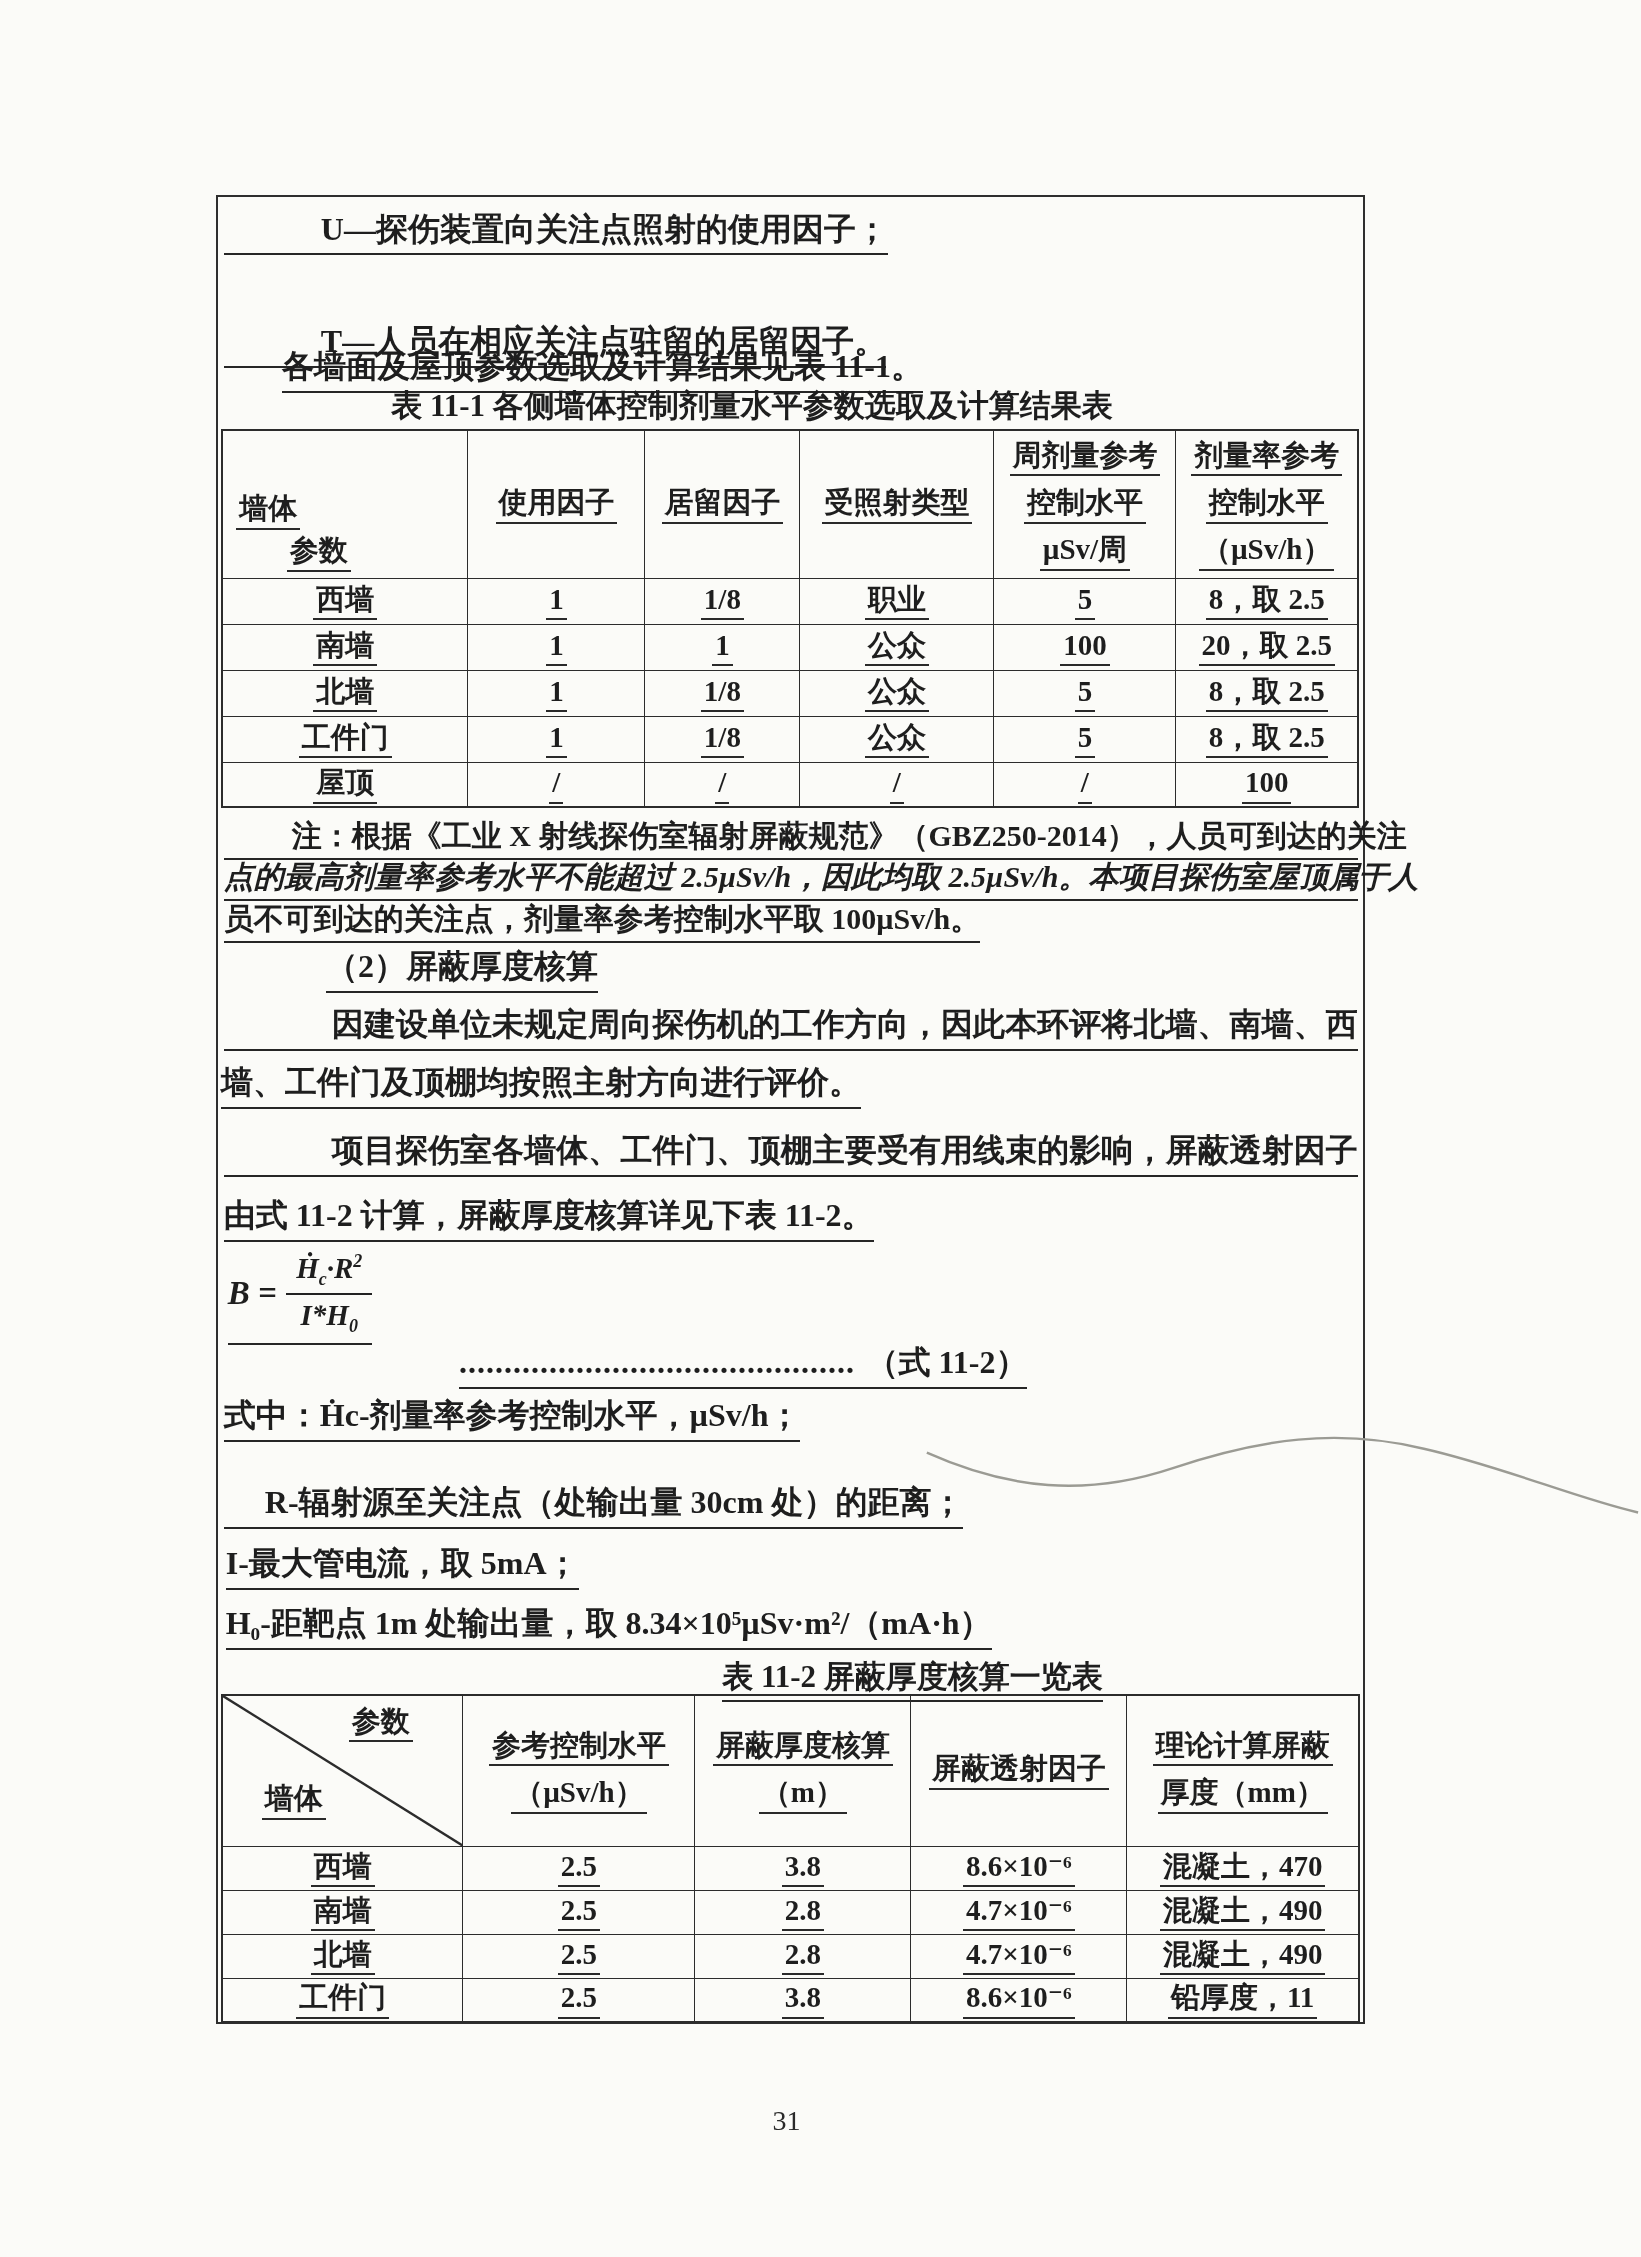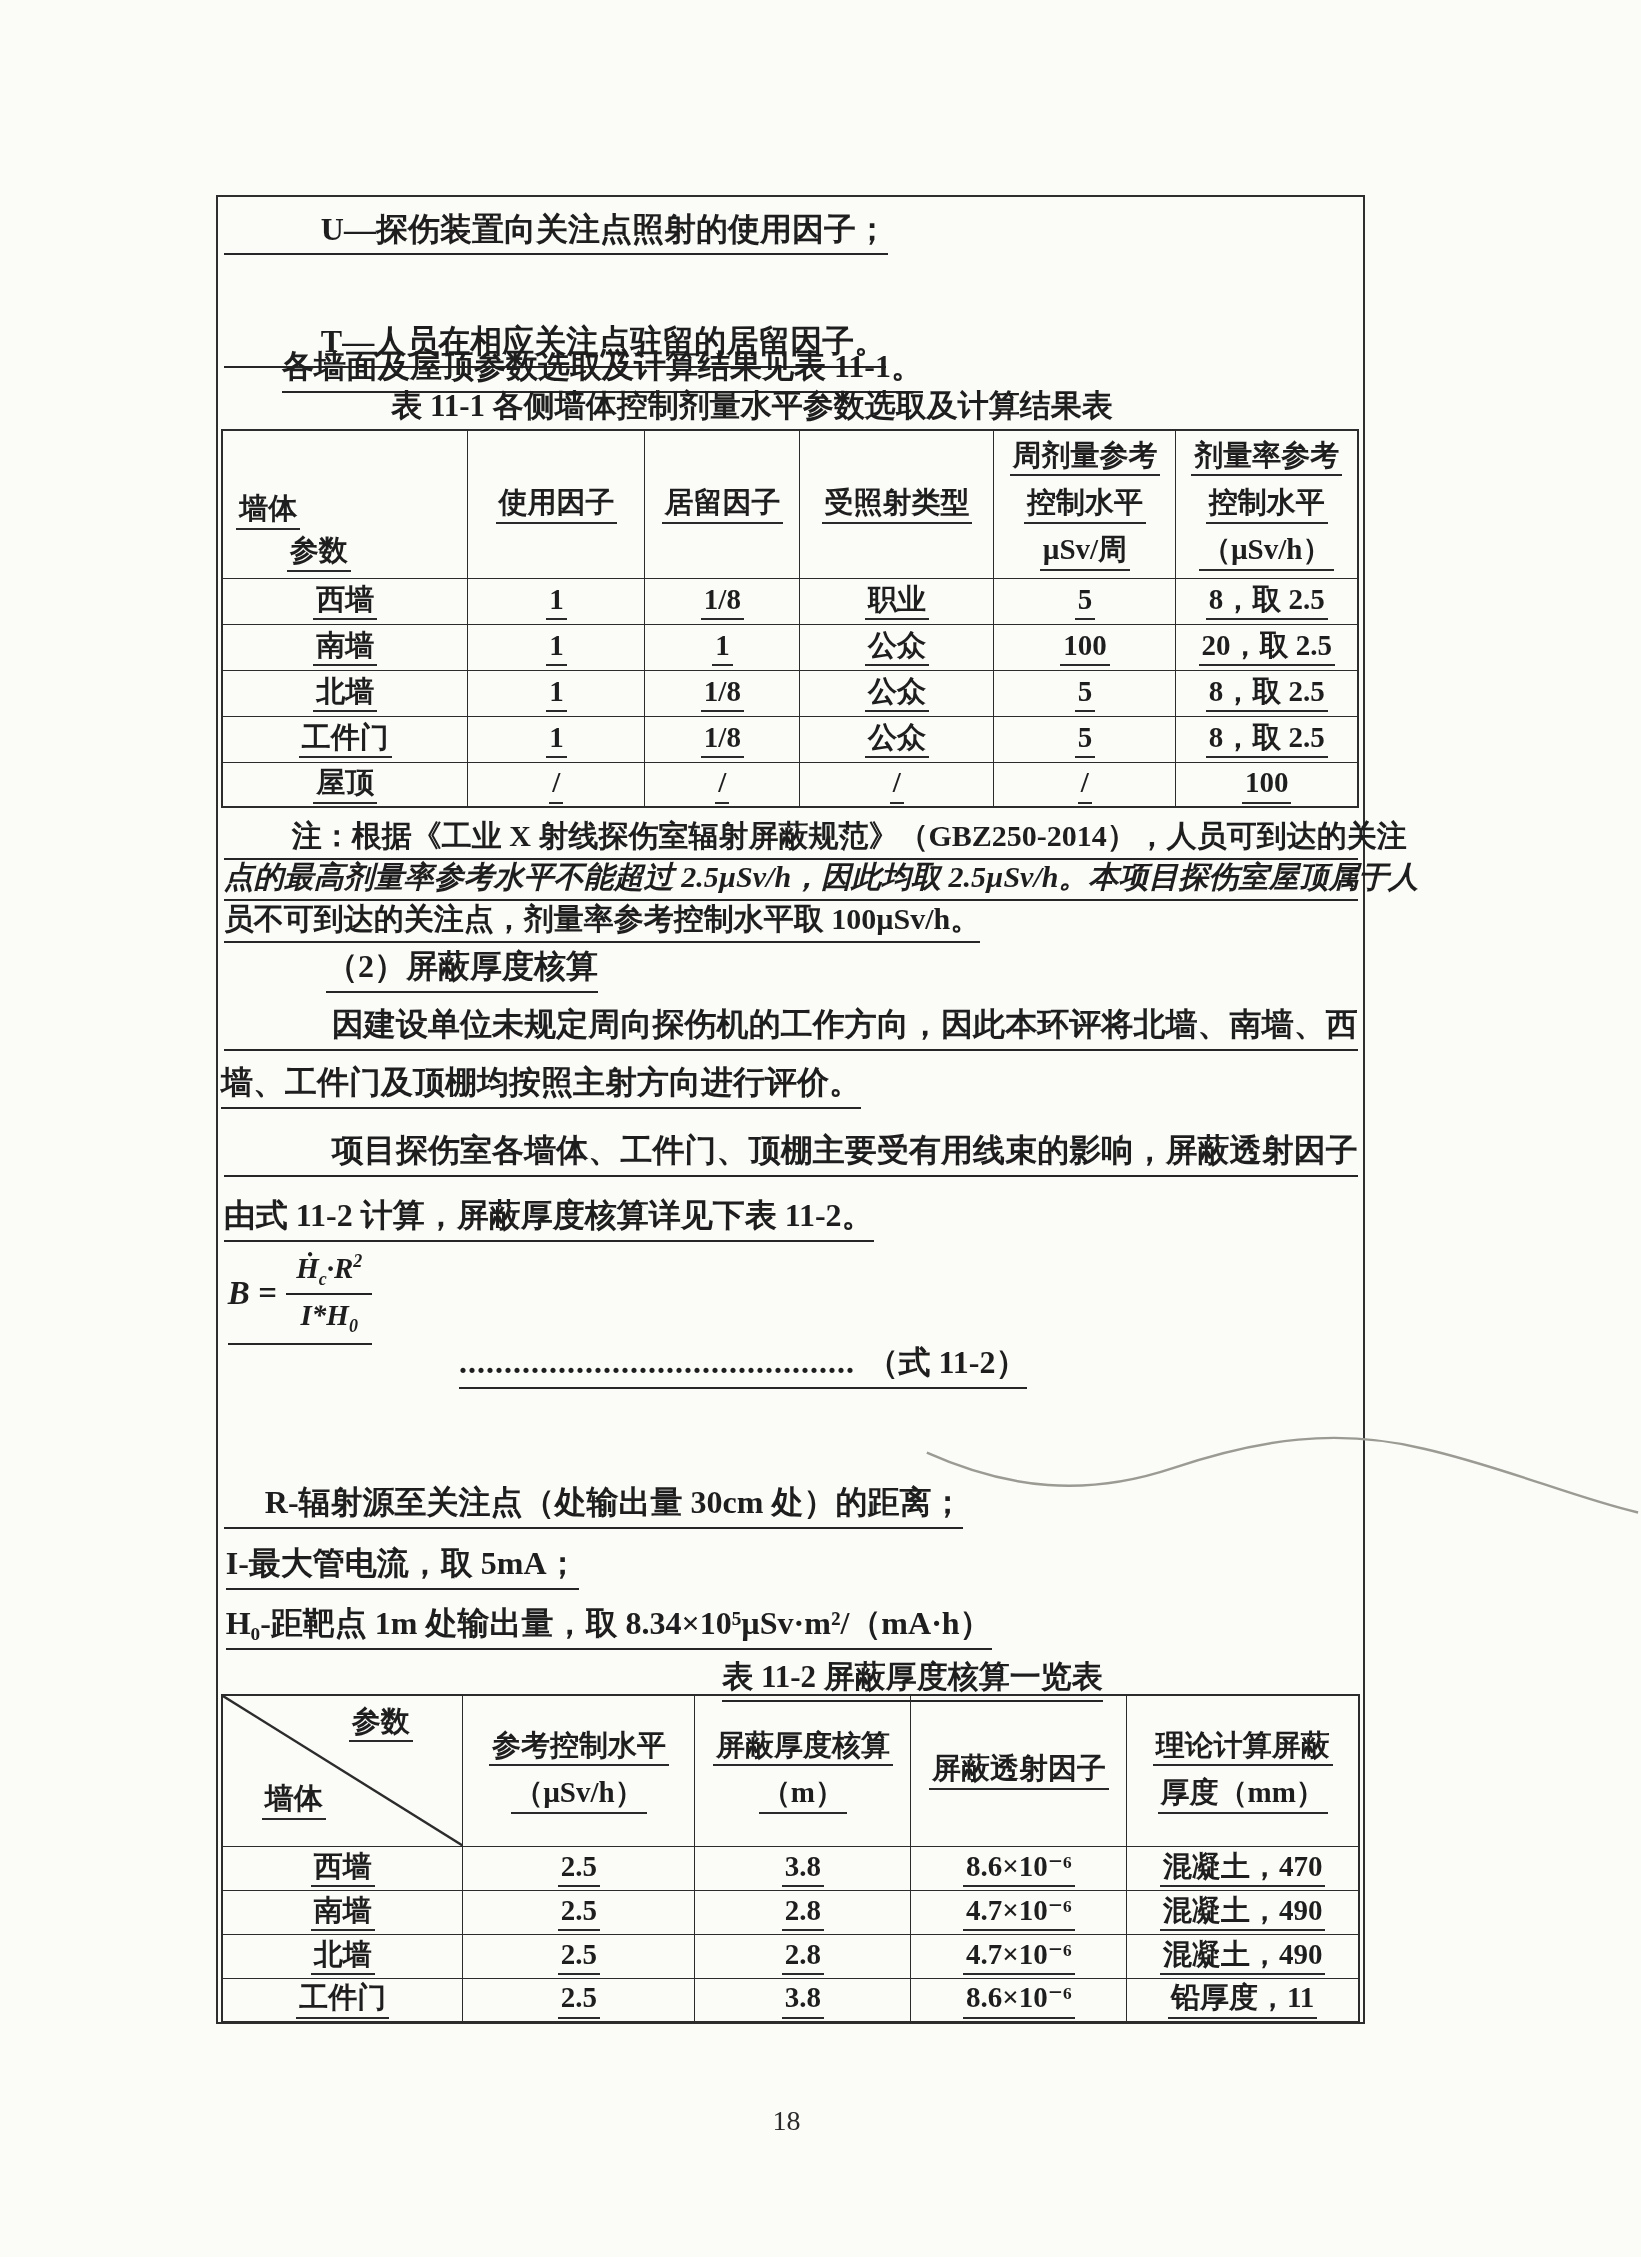--- a/index.html
+++ b/index.html
@@ -173,20 +173,23 @@
         <span class="f-lhs">B =</span>
         <span class="frac">
           <span class="num"><span>Ḣ</span><sub>c</sub><span>·R</span><sup>2</sup></span>
           <span class="den"><span>I*H</span><sub>0</sub></span>
         </span>
       </span>
     </div>
     <div class="line" style="top:1147px;left:241px;">
       <span class="ul"><span class="dots-span">............................................</span><span class="eq-label">（式 11-2）</span></span>
     </div>
+    <div class="line" style="top:1200px;left:5.8px;">
+      <span class="ul">式中：Ḣc-剂量率参考控制水平，µSv/h；</span>
+    </div>
     <div class="line" style="top:1287px;left:5.8px;">
       <span class="ul indent42">R-辐射源至关注点（处输出量 30cm 处）的距离；</span>
     </div>
     <div class="line" style="top:1348px;left:7.7px;">
       <span class="ul">I-最大管电流，取 5mA；</span>
     </div>
     <div class="line" style="top:1408px;left:7.7px;">
       <span class="ul">H₀-距靶点 1m 处输出量，取 8.34×10⁵µSv·m²/（mA·h）</span>
     </div>
 
@@ -263,16 +266,16 @@
         </tr>
       </tbody>
     </table>
 
   </div>
 
   <svg id="squiggle" width="719" height="116" viewBox="0 0 745 120">
     <path d="M 5,42 C 90,80 170,88 260,58 C 350,28 430,16 520,38 C 600,56 680,90 742,104" fill="none" stroke="#9b9b94" stroke-width="2.5"></path>
   </svg>
 
-  <div id="page-number">18</div>
+  <div id="page-number">31</div>
 
 </div>
 
 
 </body></html>

